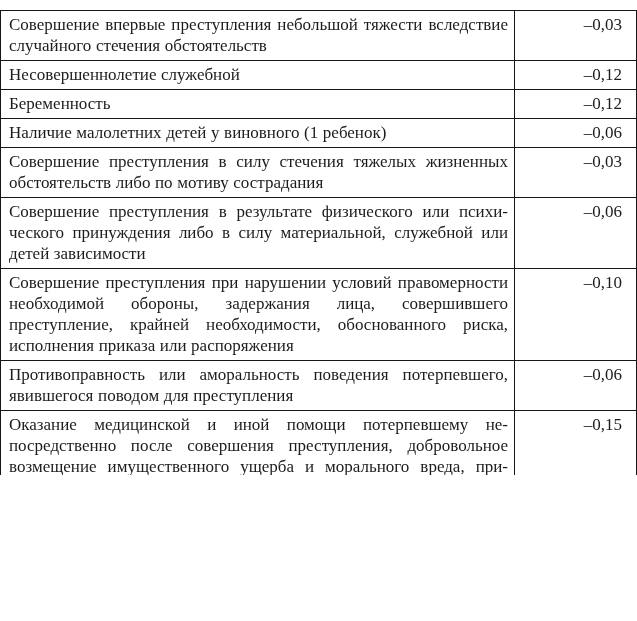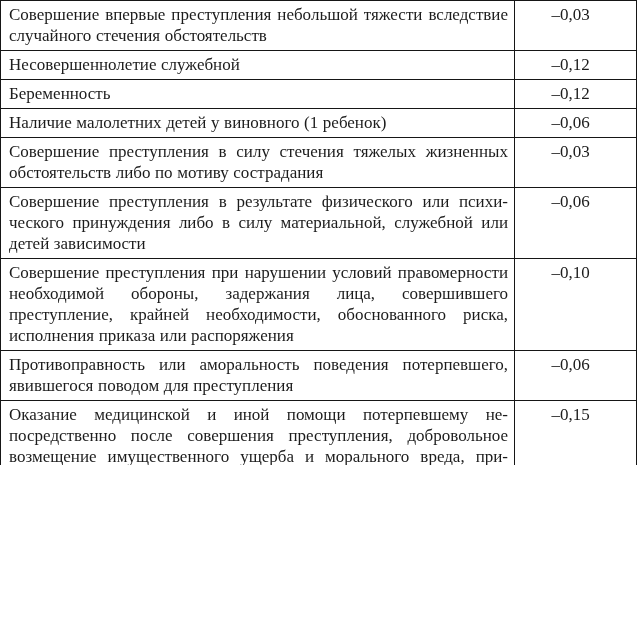--- a/index.html
+++ b/index.html
@@ -6,20 +6,21 @@
     margin: 0;
     padding: 0;
     background: #ffffff;
   }
   .page {
     width: 637px;
     height: 465px;
     box-sizing: border-box;
     background: #ffffff;
     overflow: hidden;
+    margin-top: 10px;
   }
   table.doc-table {
     width: 637px;
     border-collapse: collapse;
     table-layout: fixed;
     font-family: "Liberation Serif", "DejaVu Serif", serif;
     font-size: 17px;
     line-height: 21px;
     color: #1c1c1c;
   }
@@ -28,21 +29,21 @@
     vertical-align: top;
   }
   td.cell-text {
     text-align: justify;
     padding: 3px 6px 4px 8px;
     hyphens: manual;
     word-spacing: 0.02em;
   }
   td.cell-value {
     width: 103px;
-    text-align: center;
+    text-align: right;
     vertical-align: bottom;
     padding: 3px 14px 4px 4px;
     white-space: nowrap;
   }
 </style>
 </head>
 <body>
 
 <div class="page">
   <table class="doc-table">

